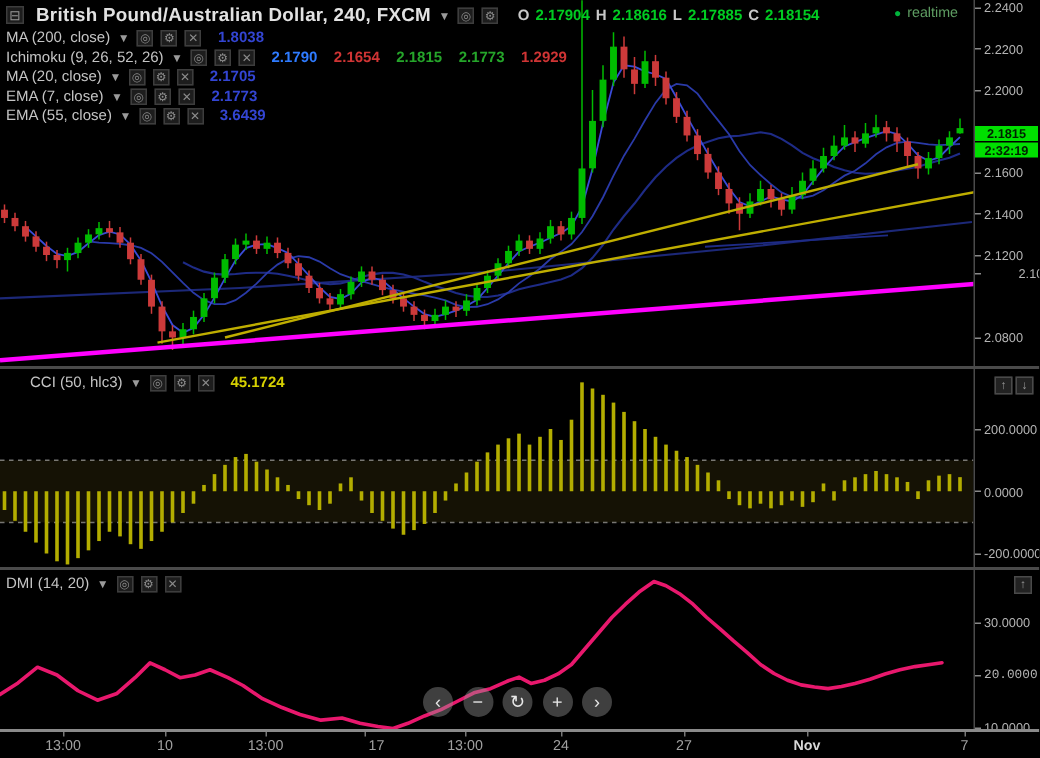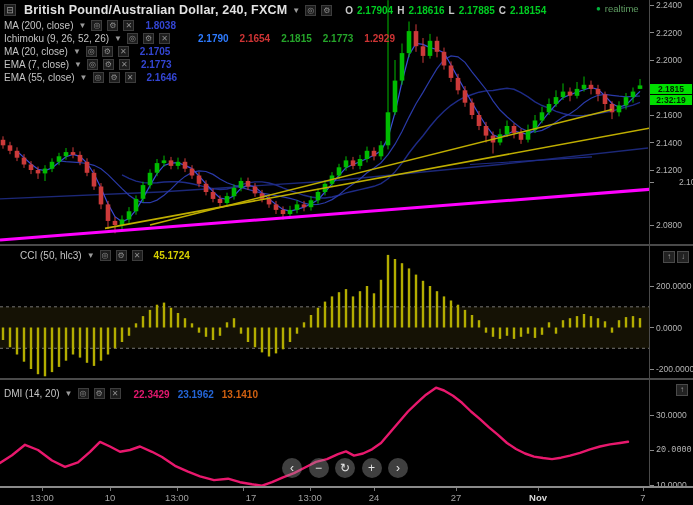--- a/index.html
+++ b/index.html
@@ -369,21 +369,21 @@
         <span class="icon-btn">⚙</span>
         <span class="icon-btn">✕</span>
         <span class="ind-val" style="color: rgb(51, 69, 210); margin-left: 6px;">1.8038</span>
       </div>
       <div class="hdr-row" style="left: 4px; top: 33px;">
         <span class="ind-label">Ichimoku (9, 26, 52, 26)</span>
         <span class="caret">▼</span>
         <span class="icon-btn">◎</span>
         <span class="icon-btn">⚙</span>
         <span class="icon-btn">✕</span>
-        <span class="ind-val" style="color: rgb(46, 123, 255); margin-left: 23px; text-align: right;">2.1790</span>
+        <span class="ind-val" style="color: rgb(46, 123, 255); margin-left: 6px; text-align: right;">2.1790</span>
         <span class="ind-val" style="color: rgb(207, 52, 52); margin-left: 6px;">2.1654</span>
         <span class="ind-val" style="color: rgb(37, 165, 42); margin-left: 6px;">2.1815</span>
         <span class="ind-val" style="color: rgb(37, 165, 42); margin-left: 6px;">2.1773</span>
         <span class="ind-val" style="color: rgb(207, 52, 52); margin-left: 6px;">1.2929</span>
       </div>
       <div class="hdr-row" style="left: 4px; top: 46px;">
         <span class="ind-label">MA (20, close)</span>
         <span class="caret">▼</span>
         <span class="icon-btn">◎</span>
         <span class="icon-btn">⚙</span>
@@ -397,40 +397,39 @@
         <span class="icon-btn">⚙</span>
         <span class="icon-btn">✕</span>
         <span class="ind-val" style="color: rgb(51, 69, 210); margin-left: 6px;">2.1773</span>
       </div>
       <div class="hdr-row" style="left: 4px; top: 72px;">
         <span class="ind-label">EMA (55, close)</span>
         <span class="caret">▼</span>
         <span class="icon-btn">◎</span>
         <span class="icon-btn">⚙</span>
         <span class="icon-btn">✕</span>
-        <span class="ind-val" style="color: rgb(51, 69, 210); margin-left: 6px;">2.1646</span>
+        <span class="ind-val" style="color: rgb(51, 69, 210); margin-left: 6px;">3.6439</span>
       </div>
     </div>
 
   <div class="hdr-row" style="left:20px;top:250px;">
     <span class="ind-label">CCI (50, hlc3)</span>
     <span class="caret">▼</span>
     <span class="icon-btn">◎</span>
     <span class="icon-btn">⚙</span>
     <span class="icon-btn">✕</span>
     <span class="ind-val" id="cci-value" style="color: rgb(214, 208, 0); margin-left: 6px;">45.1724</span>
   </div>
 
   <div class="hdr-row" style="left:4px;top:384px;">
     <span class="ind-label">DMI (14, 20)</span>
     <span class="caret">▼</span>
     <span class="icon-btn">◎</span>
     <span class="icon-btn">⚙</span>
     <span class="icon-btn">✕</span>
-    <span id="dmi-values"><span class="ind-val" style="color: rgb(224, 24, 109); margin-left: 8px;">22.3429</span><span class="ind-val" style="color: rgb(36, 101, 214); margin-left: 8px;">23.1962</span><span class="ind-val" style="color: rgb(208, 96, 16); margin-left: 8px;">13.1410</span></span>
   </div>
 
   <div class="sep" style="top:244px;height:2px;background:#4a4a4a;"></div>
   <div class="sep" style="top:378px;height:2px;background:#4a4a4a;"></div>
   <div class="sep" style="top:486px;height:2px;background:#8a8a8a;"></div>
   <div class="vdiv"></div>
 
   <div class="axis-col" id="price-axis">
       <div class="tick" style="top: 0px;">
         <span class="dash"></span>

